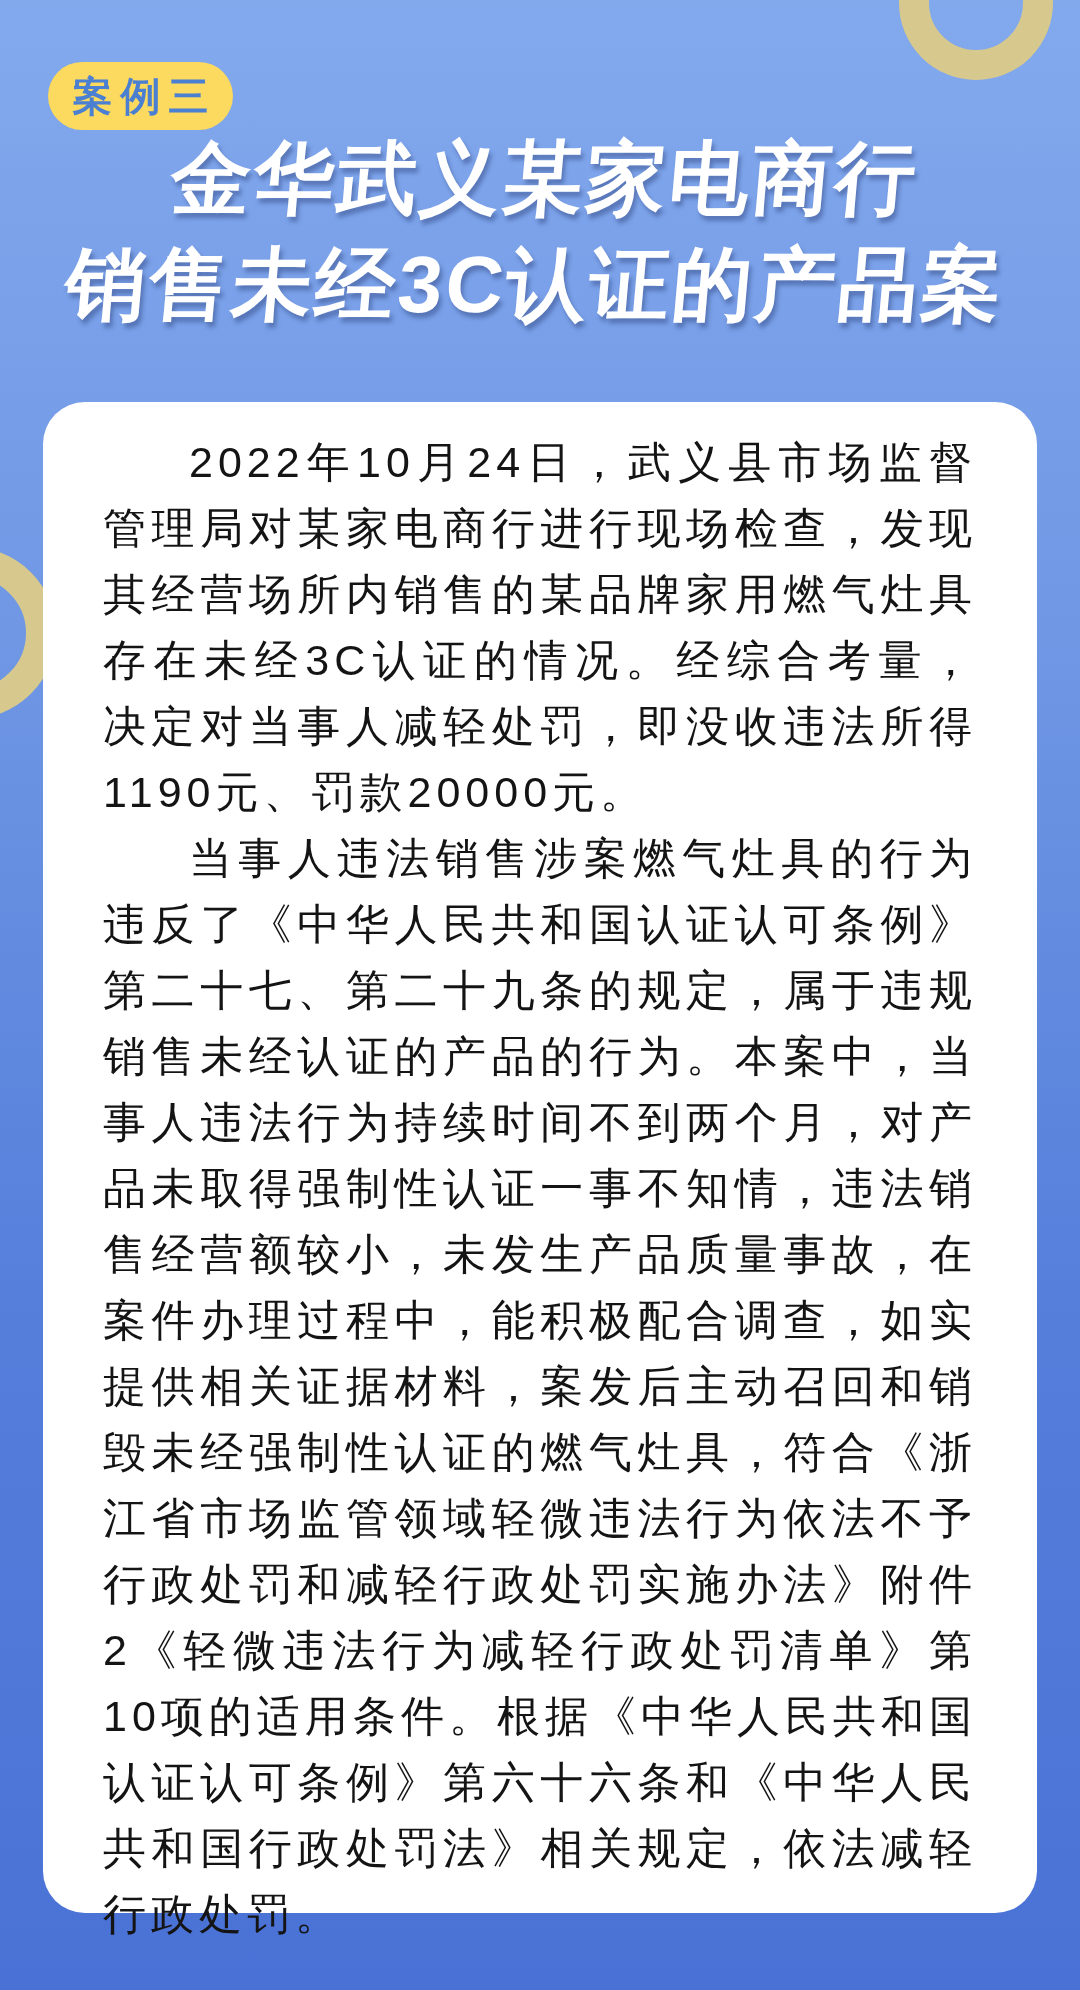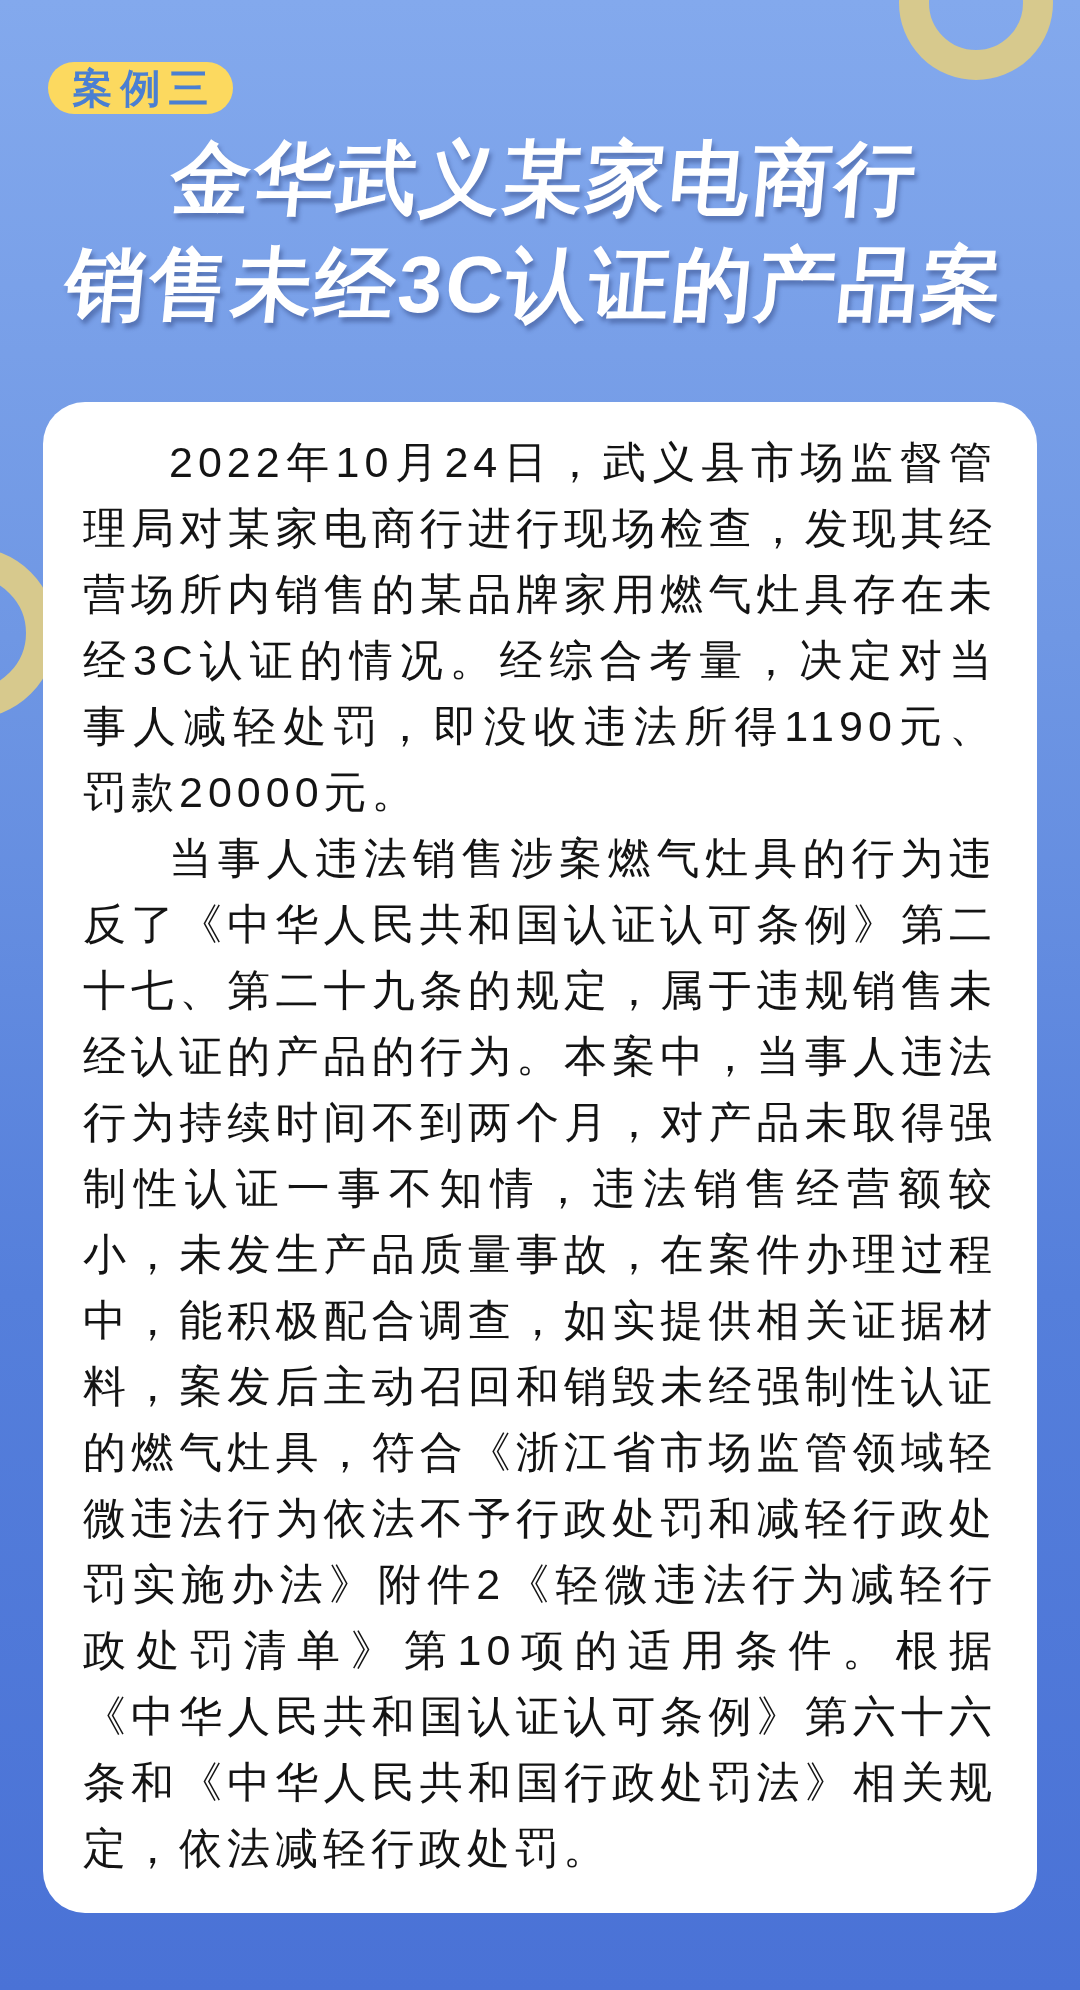--- a/index.html
+++ b/index.html
@@ -25,21 +25,21 @@
     background: transparent;
   }
   .ring-top-right { width: 154px; height: 154px; left: 899px; top: -74px; }
   .ring-left      { width: 172px; height: 172px; left: -116px; top: 547px; }
   
   .badge {
     position: absolute;
     left: 48px;
     top: 62px;
     width: 185px;
-    height: 52px;
+    height: 68px;
     background: #fcd95f;
     border-radius: 34px;
     display: flex;
     align-items: center;
     justify-content: center;
     color: #4a7fd2;
     font-size: 40px;
     font-weight: bold;
     letter-spacing: 8px;
     text-indent: 8px;
@@ -64,21 +64,21 @@
   
   .card {
     position: absolute;
     left: 43px;
     top: 402px;
     width: 994px;
     height: 1511px;
     background: #ffffff;
     border-radius: 42px;
     box-sizing: border-box;
-    padding: 27px 40px;
+    padding: 27px 60px;
   }
   .card p {
     margin: 0;
     color: #141414;
     font-size: 43px;
     line-height: 66px;
     letter-spacing: 5px;
     text-align: justify;
     text-indent: 2em;
   }

